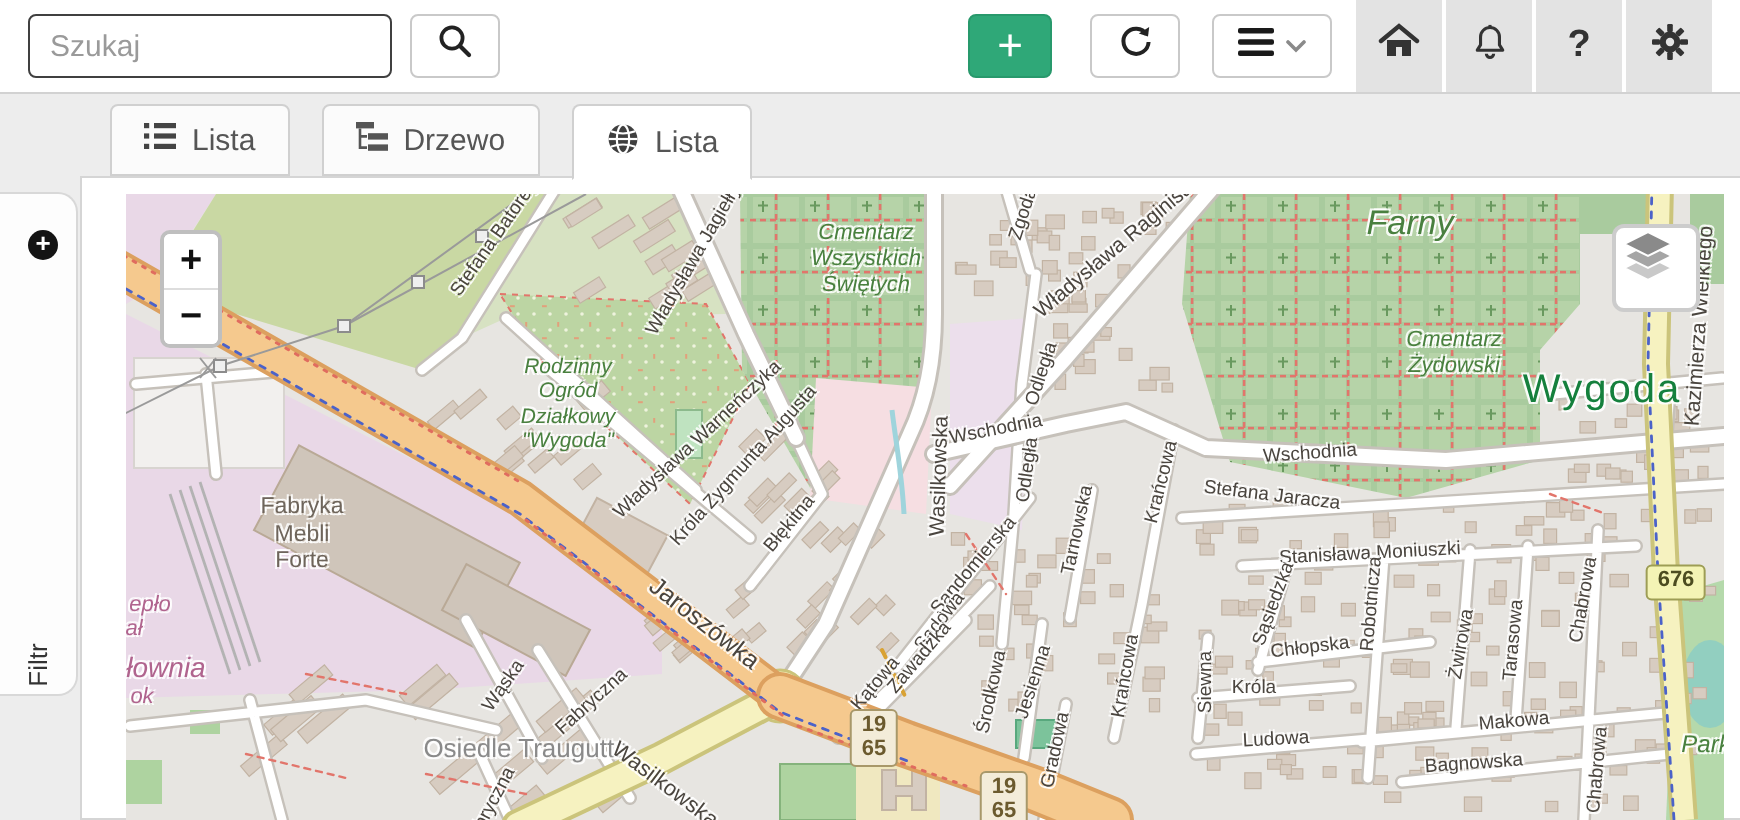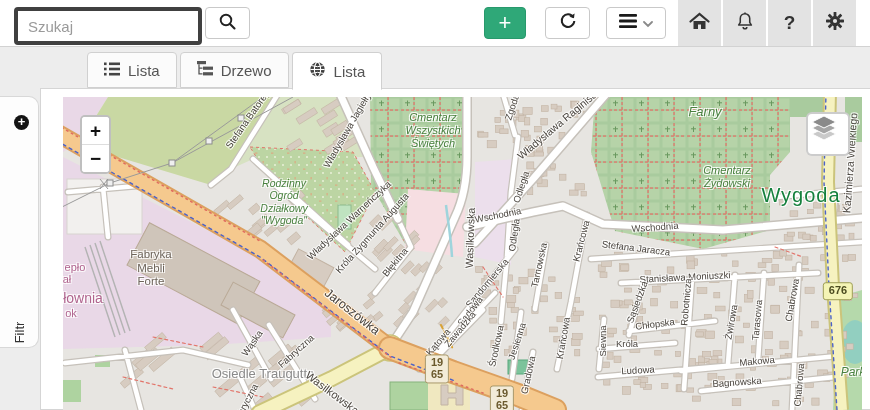--- a/index.html
+++ b/index.html
@@ -3,37 +3,37 @@
 <meta charset="utf-8">
 <style>
   html,body{margin:0;padding:0;background:#ededed;}
   .page{position:relative;width:870px;height:410px;overflow:hidden;
         font-family:"Liberation Sans",sans-serif;background:#ededed;}
 
   
   .topbar{position:absolute;left:0;top:0;width:870px;height:46px;background:#fff;
           border-bottom:1px solid #d2d2d2;}
   .search-input{position:absolute;left:14px;top:7px;width:160px;height:30px;
-          border:4px solid #404040;border-radius:4px;padding:0 10px;font-size:15px;
+          border:1px solid #404040;border-radius:4px;padding:0 10px;font-size:15px;
           color:#444;outline:none;font-family:"Liberation Sans",sans-serif;}
   .search-input::placeholder{color:#9a9a9a;}
   .tb-btn{position:absolute;top:7px;height:32px;background:#fff;border:1px solid #c9c9c9;
           border-radius:4px;display:flex;align-items:center;justify-content:center;cursor:pointer;box-sizing:border-box;}
   .btn-search{left:205px;width:45px;}
   .btn-add{left:484px;width:42px;background:#2fa878;border-color:#28996c;color:#fff;
            font-size:22px;font-weight:400;line-height:1;}
   .btn-refresh{left:545px;width:45px;}
   .btn-menu{left:606px;width:60px;gap:6px;}
   .sq-btn{position:absolute;top:0;width:43px;height:46px;background:#e3e3e3;border:none;
           display:flex;align-items:center;justify-content:center;cursor:pointer;}
   .sq-home{left:678px;} .sq-bell{left:723px;} .sq-help{left:768px;} .sq-gear{left:813px;}
   .help-q{font-size:19px;font-weight:bold;color:#333;}
 
   
-  .tabs{position:absolute;left:55px;top:52px;height:37px;display:flex;gap:3px;z-index:5;margin-left:32px;}
+  .tabs{position:absolute;left:55px;top:52px;height:37px;display:flex;gap:16px;z-index:5;}
   .tab{display:flex;align-items:center;gap:8px;padding:0 16px;font-size:15px;color:#555;
        background:#fbfbfb;border:1px solid #d0d0d0;border-radius:4px 4px 0 0;cursor:pointer;
        height:36px;box-sizing:border-box;}
   .tab.active{background:#fff;border-bottom:1px solid #fff;height:38px;}
 
   
   .content{position:absolute;left:40px;top:88px;width:830px;height:322px;background:#fff;
            border:1px solid #d5d5d5;border-right:none;box-sizing:border-box;}
 
   
@@ -51,21 +51,21 @@
   .map svg{position:absolute;left:0;top:0;}
   .map-lbl{position:absolute;white-space:pre;text-align:center;line-height:1.18;
        pointer-events:none;
        text-shadow:-1px -1px 0 rgba(255,255,255,.85),1px -1px 0 rgba(255,255,255,.85),
                    -1px 1px 0 rgba(255,255,255,.85),1px 1px 0 rgba(255,255,255,.85);}
   .lbl-g{color:#49803f;font-style:italic;}
   .lbl-p{color:#15803d;letter-spacing:1px;}
   .lbl-p2{color:#8a8a8a;}
   .lbl-o{color:#6e655b;}
   .lbl-r{color:#4a453f;}
-  .lbl-i{color:#b0648e;}
+  .lbl-i{color:#b0648e;font-style:italic;margin-top:36px;}
   .rbadge{position:absolute;transform:translate(-50%,-50%);border:1.5px solid;border-radius:3px;
        font-weight:bold;text-align:center;line-height:1.05;padding:2px 5px;font-size:11px;
        white-space:pre-line;}
   .rbadge.primary{background:#f3ecd9;border-color:#a8986a;color:#6b5a2e;}
   .rbadge.secondary{background:#f4f4b5;border-color:#9d9d55;color:#4c4c20;}
   .zoomctl{position:absolute;left:17px;top:18px;width:27px;background:#fff;
        border:2px solid rgba(0,0,0,.25);border-radius:5px;overflow:hidden;}
   .zoomctl .zb{width:27px;height:27px;text-align:center;font-size:19px;font-weight:bold;color:#111;
        line-height:27px;cursor:pointer;background:#fff;}
   .zoomctl .zb:first-child{border-bottom:1px solid #ddd;}
@@ -701,21 +701,21 @@
     </svg>
 
     <div id="map-labels">
         <span class="map-lbl lbl-g" style="left: 370px; top: 33px; font-size: 11px; transform: translate(-50%, -50%) rotate(0deg);">Cmentarz
 Wszystkich
 Świętych</span>
         <span class="map-lbl lbl-g" style="left: 221px; top: 105px; font-size: 10.5px; transform: translate(-50%, -50%) rotate(0deg);">Rodzinny
 Ogród
 Działkowy
 "Wygoda"</span>
-        <span class="map-lbl lbl-g" style="left: 642px; top: 15px; font-size: 13px; transform: translate(-50%, -50%) rotate(0deg);">Farny</span>
+        <span class="map-lbl lbl-g" style="left: 642px; top: 15px; font-size: 17px; transform: translate(-50%, -50%) rotate(0deg);">Farny</span>
         <span class="map-lbl lbl-g" style="left: 664px; top: 80px; font-size: 11px; transform: translate(-50%, -50%) rotate(0deg);">Cmentarz
 Żydowski</span>
         <span class="map-lbl lbl-p" style="left: 738px; top: 99px; font-size: 20px; transform: translate(-50%, -50%) rotate(0deg);">Wygoda</span>
         <span class="map-lbl lbl-p2" style="left: 200px; top: 277px; font-size: 13px; transform: translate(-50%, -50%) rotate(0deg);">Osiedle Traugutta</span>
         <span class="map-lbl lbl-o" style="left: 88px; top: 171px; font-size: 11.5px; transform: translate(-50%, -50%) rotate(0deg);">Fabryka
 Mebli
 Forte</span>
         <span class="map-lbl lbl-g" style="left: 790px; top: 275px; font-size: 12px; transform: translate(-50%, -50%) rotate(0deg);">Park</span>
         <span class="map-lbl lbl-r" style="left: 289px; top: 215px; font-size: 12.5px; transform: translate(-50%, -50%) rotate(38deg);">Jaroszówka</span>
         <span class="map-lbl lbl-r" style="left: 407px; top: 141px; font-size: 10.5px; transform: translate(-50%, -50%) rotate(-88deg);">Wasilkowska</span>

